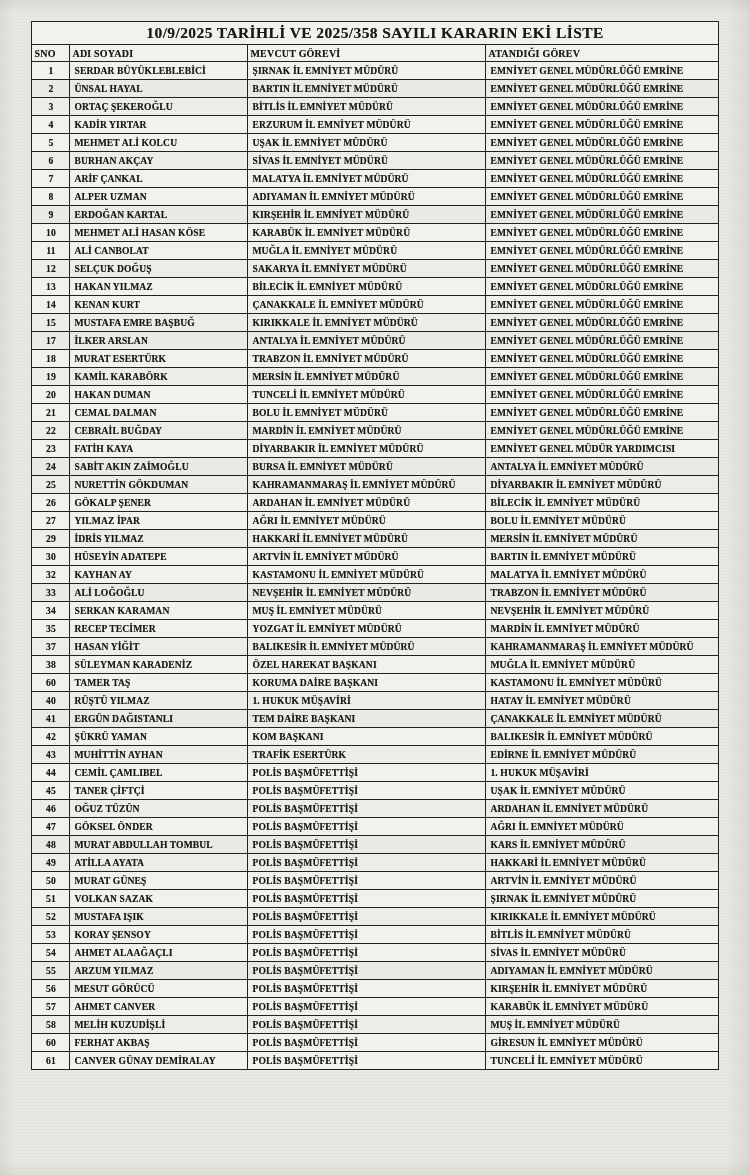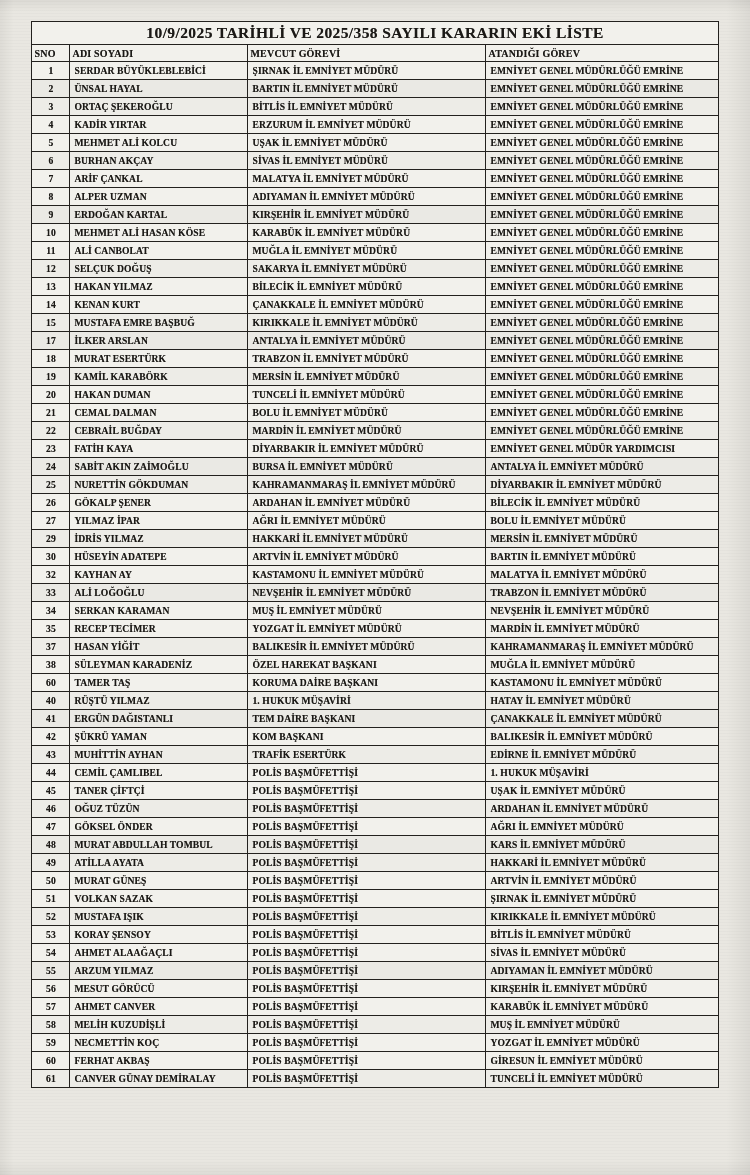--- a/index.html
+++ b/index.html
@@ -417,26 +417,20 @@
     <td class="c-cur">POLİS BAŞMÜFETTİŞİ</td>
     <td class="c-new">KARABÜK İL EMNİYET MÜDÜRÜ</td>
   </tr>
         <tr>
     <td class="c-sno">58</td>
     <td class="c-name">MELİH KUZUDİŞLİ</td>
     <td class="c-cur">POLİS BAŞMÜFETTİŞİ</td>
     <td class="c-new">MUŞ İL EMNİYET MÜDÜRÜ</td>
   </tr>
         <tr>
-    <td class="c-sno">59</td>
-    <td class="c-name">NECMETTİN KOÇ</td>
-    <td class="c-cur">POLİS BAŞMÜFETTİŞİ</td>
-    <td class="c-new">YOZGAT İL EMNİYET MÜDÜRÜ</td>
-  </tr>
-        <tr>
     <td class="c-sno">60</td>
     <td class="c-name">FERHAT AKBAŞ</td>
     <td class="c-cur">POLİS BAŞMÜFETTİŞİ</td>
     <td class="c-new">GİRESUN İL EMNİYET MÜDÜRÜ</td>
   </tr>
         <tr>
     <td class="c-sno">61</td>
     <td class="c-name">CANVER GÜNAY DEMİRALAY</td>
     <td class="c-cur">POLİS BAŞMÜFETTİŞİ</td>
     <td class="c-new">TUNCELİ İL EMNİYET MÜDÜRÜ</td>

